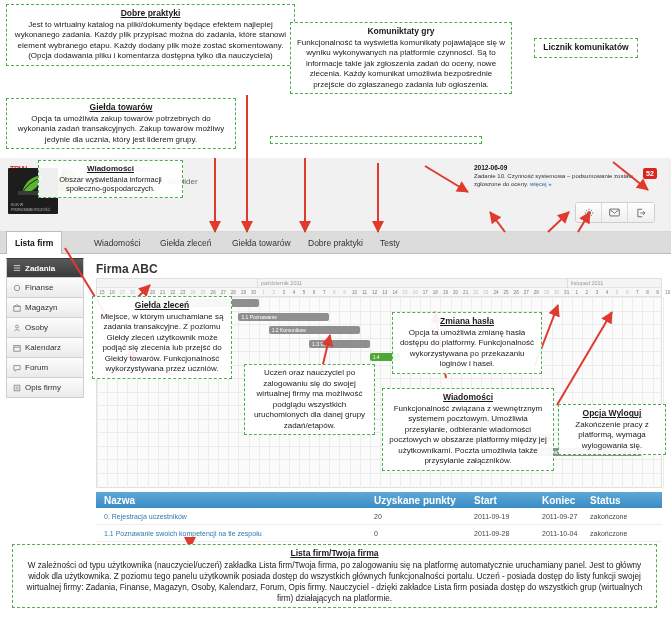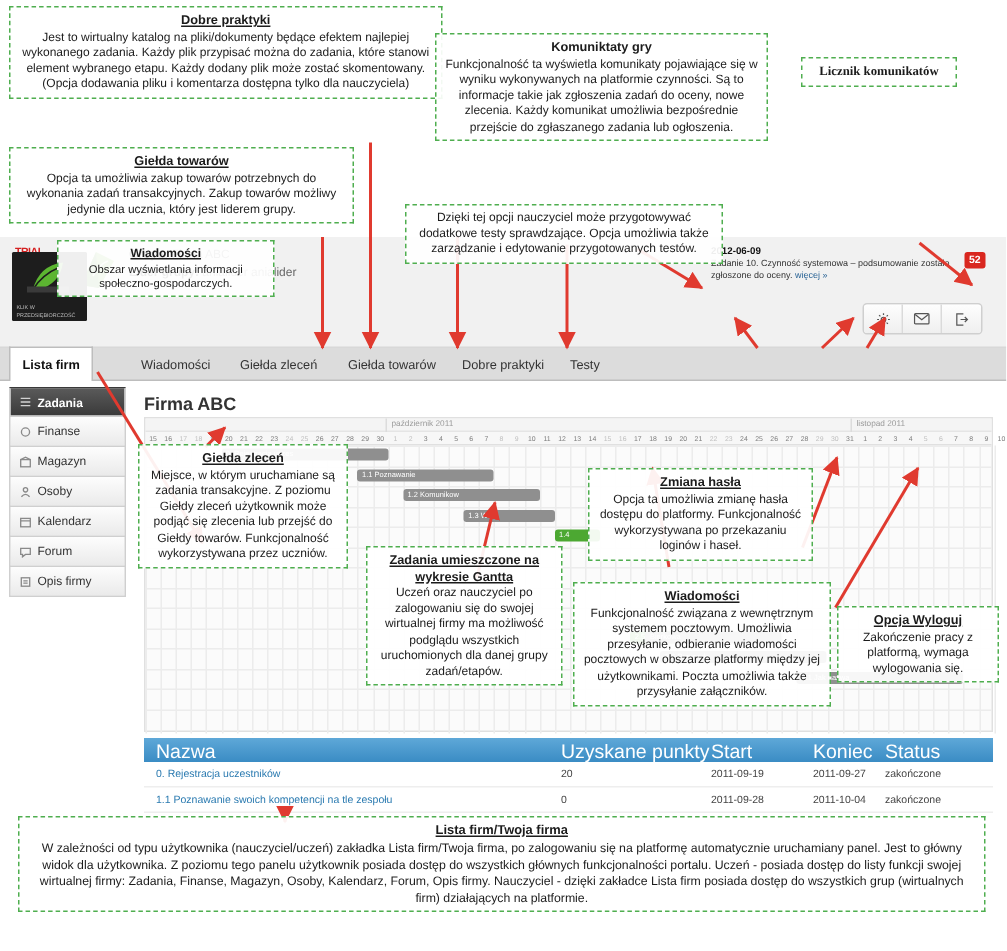--- a/index.html
+++ b/index.html
@@ -119,21 +119,21 @@
     position:absolute; height:8px; background:#8f8f8f; border-radius:2px;
     color:#fff; font-size:5px; line-height:8px; padding-left:3px; white-space:nowrap;
     overflow:hidden;
   }
   .gbar.green { background:#4ca832; }
 
   
   .tbl { position:absolute; left:96px; top:334px; width:566px; }
   .tbl .thead {
     display:flex; background:linear-gradient(#5ea8d8,#3a8cc4); color:#fff;
-    font-weight:normal; font-size:13px; height:16px; align-items:flex-end;
+    font-weight:bold; font-size:10px; height:16px; align-items:center;
   }
   .tbl .trow {
     display:flex; font-size:7px; height:17px; align-items:center;
     border-bottom:1px solid #eee; color:#444;
   }
   .tbl .trow .c0 { color:#2a7ab0; }
   .c0 { width:278px; padding-left:8px; }
   .c1 { width:100px; }
   .c2 { width:68px; }
   .c3 { width:48px; }
@@ -525,35 +525,33 @@
 <div class="cal" style="left:38px;top:160px;width:145px;font-size:7.5px;line-height:9.5px;">
   <span class="ct" style="font-size:8px;">Wiadomości</span>
   <span>Obszar wyświetlania informacji społeczno-gospodarczych.</span>
 </div>
 
 <div class="cal noline" style="left:290px;top:22px;width:222px;">
   <span class="ct">Komuniktaty gry</span>
   <span>Funkcjonalność ta wyświetla komunikaty pojawiające się w wyniku wykonywanych na platformie czynności. Są to informacje takie jak zgłoszenia zadań do oceny, nowe zlecenia. Każdy komunikat umożliwia bezpośrednie przejście do zgłaszanego zadania lub ogłoszenia.</span>
 </div>
 
-<div class="cal noline" style="left:534px;top:38px;width:104px;font-family:Liberation Serif, serif;">
+<div class="cal noline" style="left:534px;top:38px;width:104px;">
   <span class="ct">Licznik komunikatów</span>
 </div>
 
 <div class="cal" style="left:270px;top:136px;width:212px;">
-  <span>Dzięki tej opcji nauczyciel może przygotowywać dodatkowe testy sprawdzające. Opcja umożliwia także zarządzanie i edytowanie przygotowanych testów.</span>
 </div>
 
 <div class="cal" style="left:92px;top:296px;width:140px;">
   <span class="ct">Giełda zleceń</span>
   <span>Miejsce, w którym uruchamiane są zadania transakcyjne. Z poziomu Giełdy zleceń użytkownik może podjąć się zlecenia lub przejść do Giełdy towarów. Funkcjonalność wykorzystywana przez uczniów.</span>
 </div>
 
 <div class="cal" style="left:244px;top:364px;width:131px;">
-  <span class="ct">Zadania umieszczone na wykresie Gantta</span>
   <span>Uczeń oraz nauczyciel po zalogowaniu się do swojej wirtualnej firmy ma możliwość podglądu wszystkich uruchomionych dla danej grupy zadań/etapów.</span>
 </div>
 
 <div class="cal" style="left:392px;top:312px;width:150px;">
   <span class="ct">Zmiana hasła</span>
   <span>Opcja ta umożliwia zmianę hasła dostępu do platformy. Funkcjonalność wykorzystywana po przekazaniu loginów i haseł.</span>
 </div>
 
 <div class="cal" style="left:382px;top:388px;width:172px;">
   <span class="ct">Wiadomości</span>

